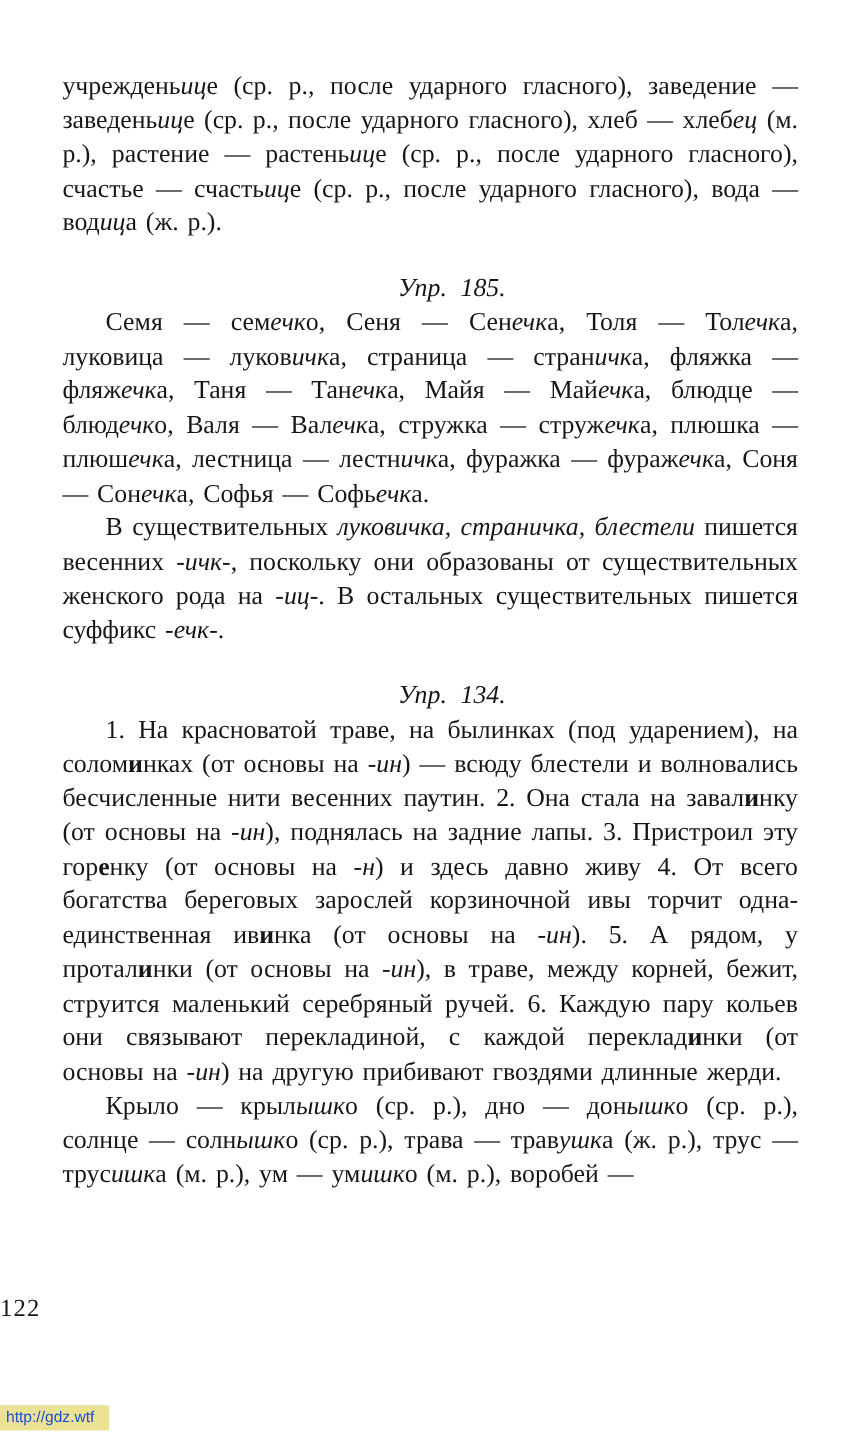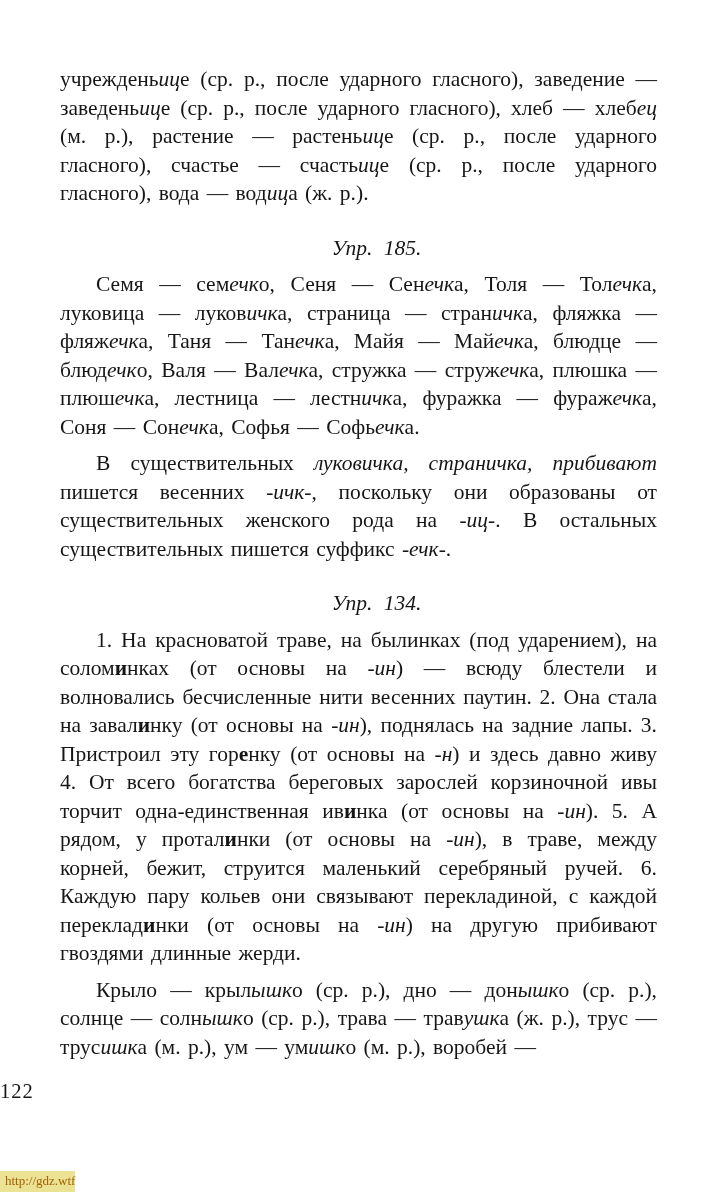--- a/index.html
+++ b/index.html
@@ -16,21 +16,21 @@
     background:#ffffff;
   }
   .content {
     position:absolute;
     left:52px; top:57px; width:613px;
     font-size:21.5px;
     line-height:28.5px;
     text-align:justify;
     word-spacing:2px;
   }
-  .para { margin:8px; }
+  .para { margin:0; }
   .para.indent { text-indent:36px; }
   .heading {
     margin:26px 0 0 0;
     padding-left:36px;
     font-size:21.5px;
     font-weight:normal;
     font-style:italic;
     text-align:center;
     word-spacing:6px;
   }
@@ -40,36 +40,36 @@
     position:absolute;
     top:1080px; left:0; width:100%;
     text-align:left;
     font-size:20.5px;
     letter-spacing:1px;
   }
   .watermark {
     position:absolute;
     left:0; top:1171px;
     background:#ebe294;
-    color:#a16207;
-    font-family:Liberation Serif, serif;
+    color:#1d4ed8;
+    font-family:Liberation Sans, sans-serif;
     font-size:13px;
     line-height:16px;
-    padding:2px 0 3px 5px;
+    padding:2px 12px 3px 5px;
     white-space:nowrap;
   }
 </style>
 </head>
 <body>
 
 <div class="page">
   <main class="content">
       <p class="para"><span>учреждень</span><span class="it">иц</span><span>е (ср. р., после ударного гласного), заведение — заведень</span><span class="it">иц</span><span>е (ср. р., после ударного гласного), хлеб — хлеб</span><span class="it">ец</span><span> (м. р.), растение — растень</span><span class="it">иц</span><span>е (ср. р., после ударного гласного), счастье — счасть</span><span class="it">иц</span><span>е (ср. р., после ударного гласного), вода — вод</span><span class="it">иц</span><span>а (ж. р.).</span></p>
       <h2 class="heading"><span>Упр. 185.</span></h2>
       <p class="para indent"><span>Семя — сем</span><span class="it">ечк</span><span>о, Сеня — Сен</span><span class="it">ечк</span><span>а, Толя — Тол</span><span class="it">ечк</span><span>а, луковица — луков</span><span class="it">ичк</span><span>а, страница — стран</span><span class="it">ичк</span><span>а, фляжка — фляж</span><span class="it">ечк</span><span>а, Таня — Тан</span><span class="it">ечк</span><span>а, Майя — Май</span><span class="it">ечк</span><span>а, блюдце — блюд</span><span class="it">ечк</span><span>о, Валя — Вал</span><span class="it">ечк</span><span>а, стружка — струж</span><span class="it">ечк</span><span>а, плюшка — плюш</span><span class="it">ечк</span><span>а, лестница — лестн</span><span class="it">ичк</span><span>а, фуражка — фураж</span><span class="it">ечк</span><span>а, Соня — Сон</span><span class="it">ечк</span><span>а, Софья — Софь</span><span class="it">ечк</span><span>а.</span></p>
-      <p class="para indent"><span>В существительных </span><span class="it">луковичка, страничка, прибивают</span><span> пишется весенних </span><span class="it">-ичк-</span><span>, поскольку они образованы от существительных женского рода на </span><span class="it">-иц-</span><span>. В остальных существительных пишется суффикс </span><span class="it">-ечк-</span><span>.</span></p>
+      <p class="para indent"><span>В существительных </span><span class="it">луковичка, страничка, блестели</span><span> пишется весенних </span><span class="it">-ичк-</span><span>, поскольку они образованы от существительных женского рода на </span><span class="it">-иц-</span><span>. В остальных существительных пишется суффикс </span><span class="it">-ечк-</span><span>.</span></p>
       <h2 class="heading"><span>Упр. 134.</span></h2>
       <p class="para indent"><span>1. На красноватой траве, на былинках (под ударением), на солом</span><span class="bd">и</span><span>нках (от основы на </span><span class="it">-ин</span><span>) — всюду блестели и волновались бесчисленные нити весенних паутин. 2. Она стала на завал</span><span class="bd">и</span><span>нку (от основы на </span><span class="it">-ин</span><span>), поднялась на задние лапы. 3. Пристроил эту гор</span><span class="bd">е</span><span>нку (от основы на </span><span class="it">-н</span><span>) и здесь давно живу 4. От всего богатства береговых зарослей корзиночной ивы торчит одна-единственная ив</span><span class="bd">и</span><span>нка (от основы на </span><span class="it">-ин</span><span>). 5. А рядом, у протал</span><span class="bd">и</span><span>нки (от основы на </span><span class="it">-ин</span><span>), в траве, между корней, бежит, струится маленький серебряный ручей. 6. Каждую пару кольев они связывают перекладиной, с каждой переклад</span><span class="bd">и</span><span>нки (от основы на </span><span class="it">-ин</span><span>) на другую прибивают гвоздями длинные жерди.</span></p>
       <p class="para indent"><span>Крыло — крыл</span><span class="it">ышк</span><span>о (ср. р.), дно — дон</span><span class="it">ышк</span><span>о (ср. р.), солнце — солн</span><span class="it">ышк</span><span>о (ср. р.), трава — трав</span><span class="it">ушк</span><span>а (ж. р.), трус — трус</span><span class="it">ишк</span><span>а (м. р.), ум — ум</span><span class="it">ишк</span><span>о (м. р.), воробей —</span></p>
     </main>
   <div class="page-number">122</div>
   <div class="watermark" style="background: rgb(235, 226, 148);">http://gdz.wtf</div>
 </div>
 
 </body></html>

